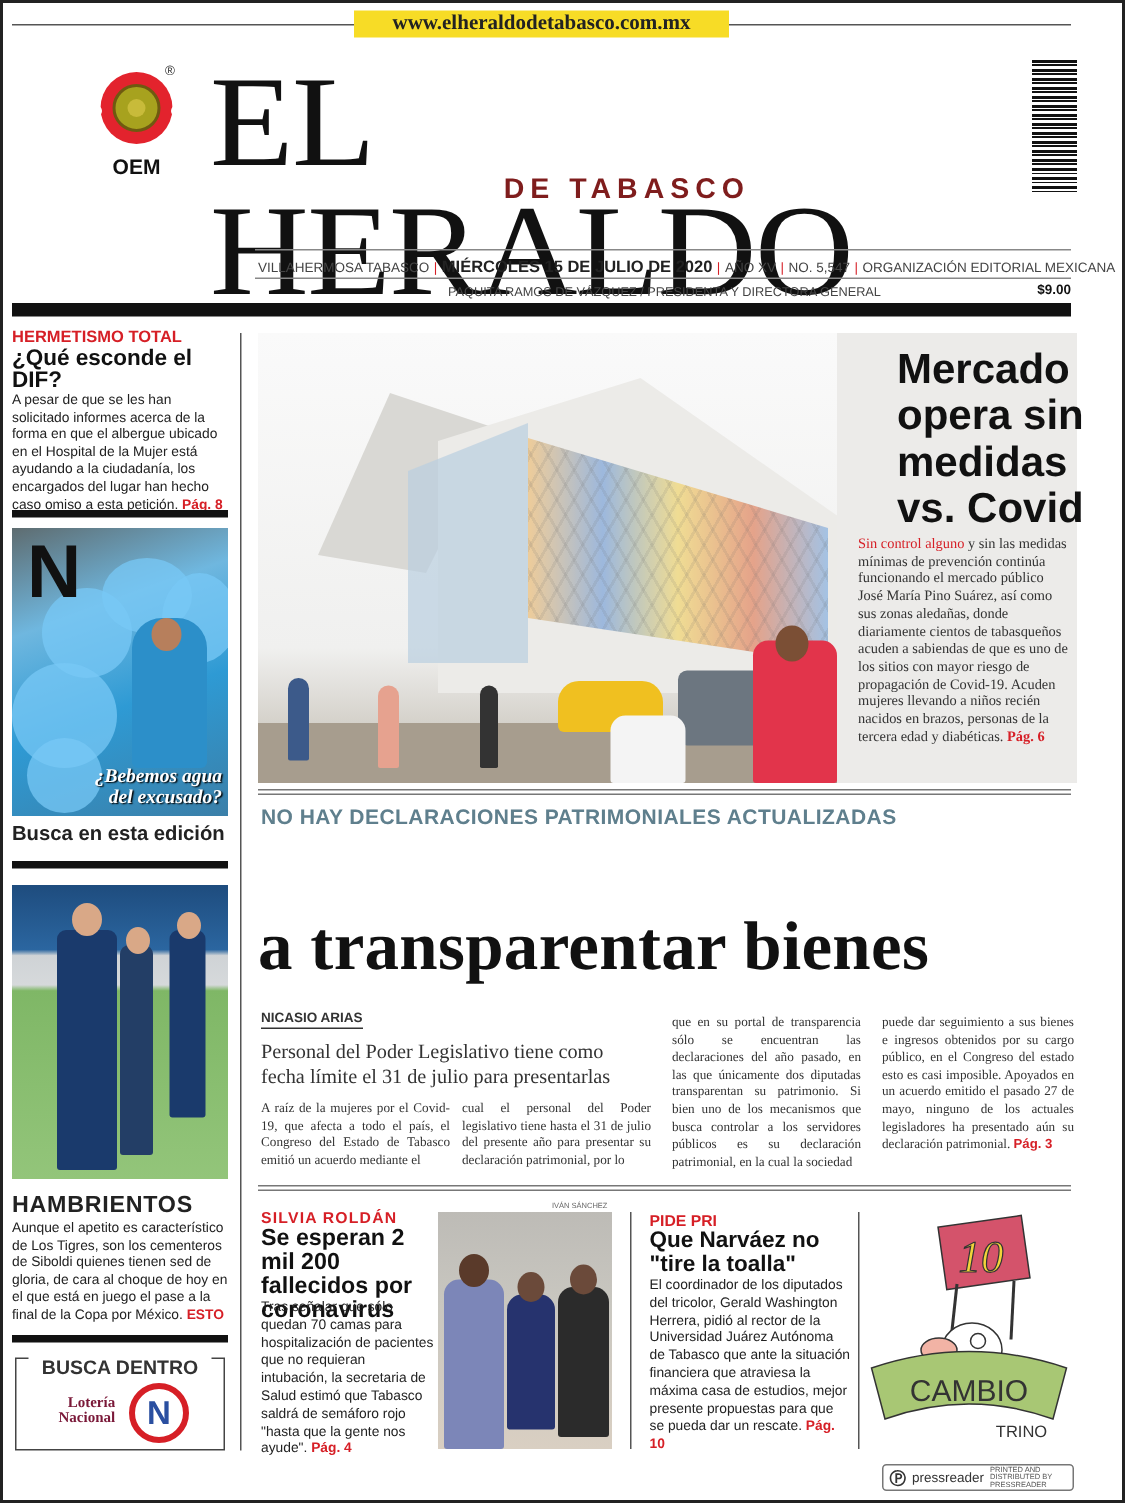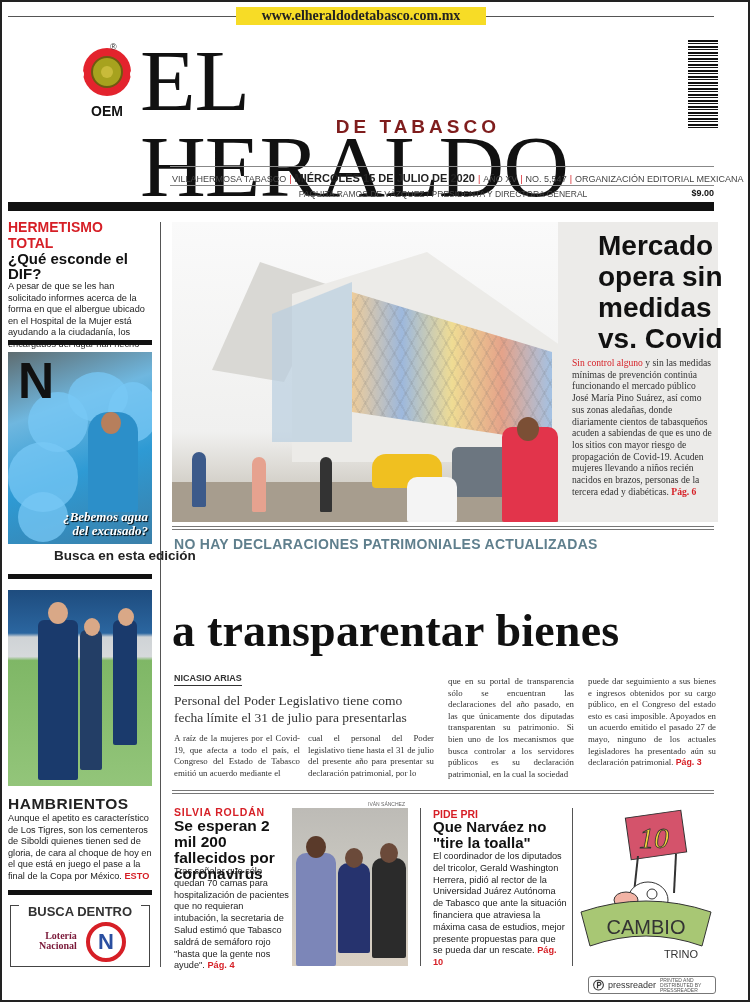--- a/index.html
+++ b/index.html
@@ -6,53 +6,53 @@
   html, body { width: 750px; height: 1002px; background: #fff; overflow: hidden; }
   body { position: relative; font-family: "Liberation Sans", sans-serif; color: #111; }
   .frame { position: absolute; inset: 0; border: 2px solid #222; }
   .abs { position: absolute; }
 
   
   .url-line { left: 8px; right: 36px; top: 16px; height: 1px; background: #555; }
   .url-box { left: 236px; top: 7px; width: 250px; height: 18px; background: #f7dc26;
     font-family: "Liberation Serif", serif; font-weight: bold; font-size: 14px; text-align: center;
     line-height: 18px; color: #222; }
-  .logo { left: 72px; top: 40px; width: 70px; height: 80px; text-align: right; }
+  .logo { left: 56px; top: 40px; width: 70px; height: 80px; text-align: right; }
   .reg { left: 110px; top: 42px; font-size: 9px; color: #333; }
   .title-main { left: 140px; top: 38px; width: 520px; font-family: "Liberation Serif", serif;
     font-size: 86px; line-height: 86px; letter-spacing: -1px; transform: scaleX(1.06); transform-origin: left;
     color: #111; font-weight: normal; }
   .title-sub { left: 300px; top: 116px; width: 200px; text-align: right; font-weight: bold; color: #7f1d1d;
     font-size: 19px; letter-spacing: 4px; }
   .barcode { left: 688px; top: 40px; width: 30px; height: 90px;
     background: repeating-linear-gradient(180deg, #111 0 2px, #fff 2px 3px, #111 3px 4px, #fff 4px 6px); }
 
   .rule { left: 170px; right: 36px; height: 1px; background: #888; }
   .info-line { left: 172px; right: 36px; top: 172px; font-size: 9px; color: #444; text-align: center; white-space: nowrap; }
   .info-line b { font-size: 11px; color: #222; }
   .info-line .sep { color: #d61f26; margin: 0 3px; }
   .dir-line { left: 172px; right: 36px; top: 189px; font-size: 8.5px; color: #444; text-align: center; }
   .price { right: 36px; top: 188px; font-size: 9px; font-weight: bold; padding-left: 20px; }
   .black-bar { left: 8px; right: 36px; top: 202px; height: 9px; background: #111; }
 
   
   .lcol { left: 8px; width: 144px; }
-  .kicker { color: #d61f26; font-weight: bold; font-size: 14px; }
+  .kicker { color: #d61f26; font-weight: bold; font-size: 11px; }
   .lhead { font-weight: bold; font-size: 15px; line-height: 15px; color: #111; }
   .lbody { font-size: 9.2px; line-height: 11.6px; color: #222; }
   .red { color: #d61f26; font-weight: bold; }
   .vrule { left: 160px; width: 1px; background: #555; }
   .thick { height: 5px; background: #111; }
 
   .mag { left: 8px; top: 352px; width: 144px; height: 192px; background: linear-gradient(160deg, #5e6c70 0%, #6fb7df 30%, #2e9ad4 60%, #3b7fa8 100%); overflow: hidden; }
   .mag .N { position: absolute; left: 10px; top: 0; font-size: 50px; font-weight: bold; color: #111; font-family: "Liberation Sans", sans-serif; }
   .mag .bubble { position: absolute; border-radius: 50%; background: rgba(120, 200, 245, 0.75); }
   .mag .cap { position: absolute; right: 4px; bottom: 6px; font-family: "Liberation Serif", serif; font-style: italic; font-weight: bold;
     color: #fff; font-size: 13px; line-height: 14px; text-align: right; text-shadow: 1px 1px 1px #000; }
-  .busca { left: 8px; top: 548px; width: 144px; font-weight: bold; font-size: 13.5px; color: #222; margin-left: 46px; }
+  .busca { left: 8px; top: 548px; width: 144px; font-weight: bold; font-size: 13.5px; color: #222; }
 
   .soccer { left: 8px; top: 590px; width: 144px; height: 196px;
     background: linear-gradient(180deg, #1e4c7e 0%, #2b66a0 22%, #cfd3d6 24%, #d6d9db 34%, #7fb766 36%, #93c57a 100%); overflow: hidden; }
   .player { position: absolute; background: #1a3a6c; border-radius: 6px 6px 2px 2px; }
   .head { position: absolute; border-radius: 50%; background: #d9a887; }
 
   .hamb-head { left: 8px; top: 795px; font-weight: bold; font-size: 15.5px; color: #222; letter-spacing: 0.5px; }
 
   .busca-box { left: 10px; top: 905px; width: 140px; height: 62px; border: 1.5px solid #444; }
   .busca-box .t { position: absolute; top: -2px; left: 8px; right: 8px; background: #fff; text-align: center; font-weight: bold;

